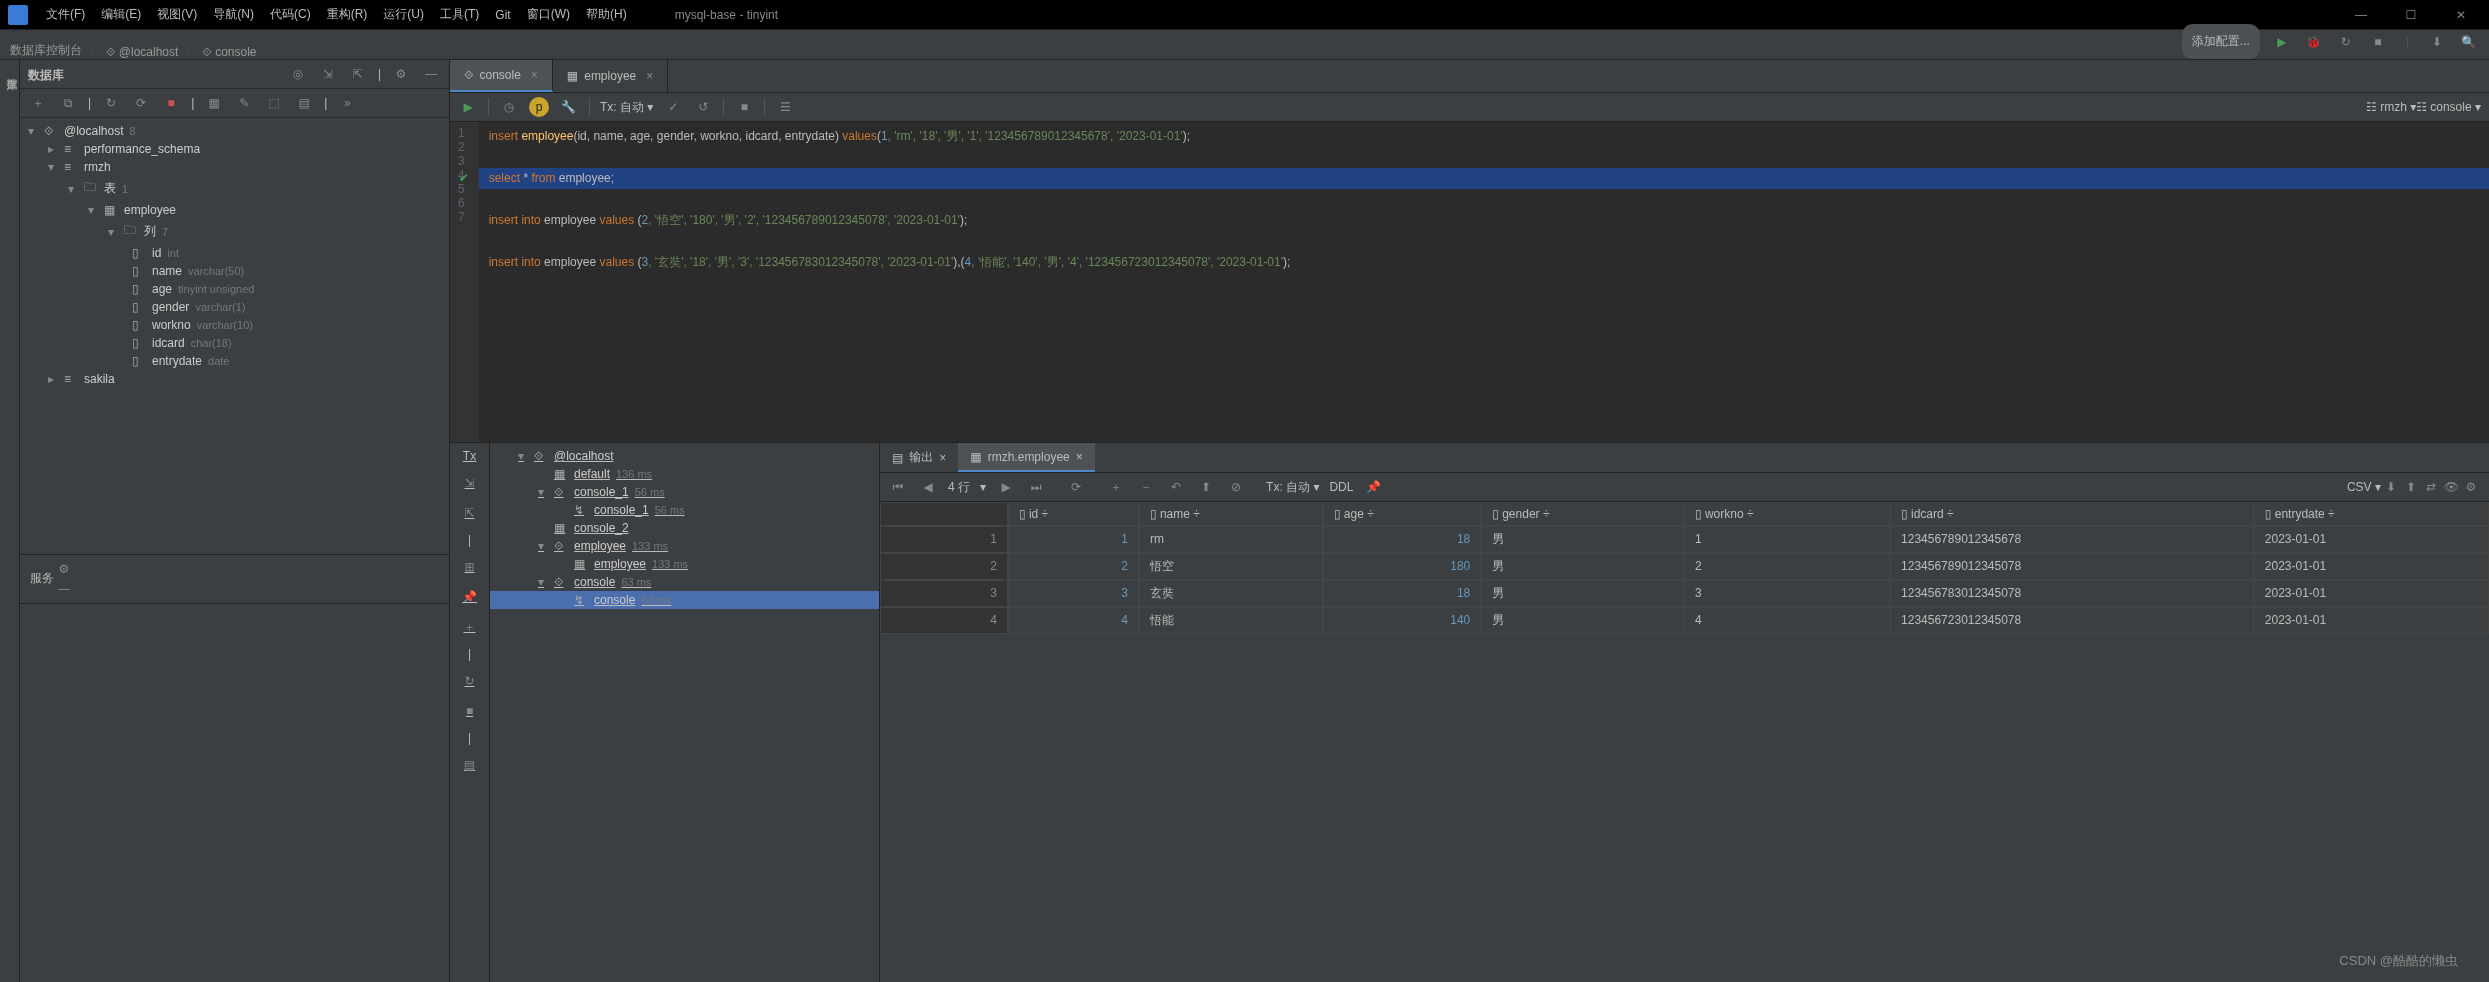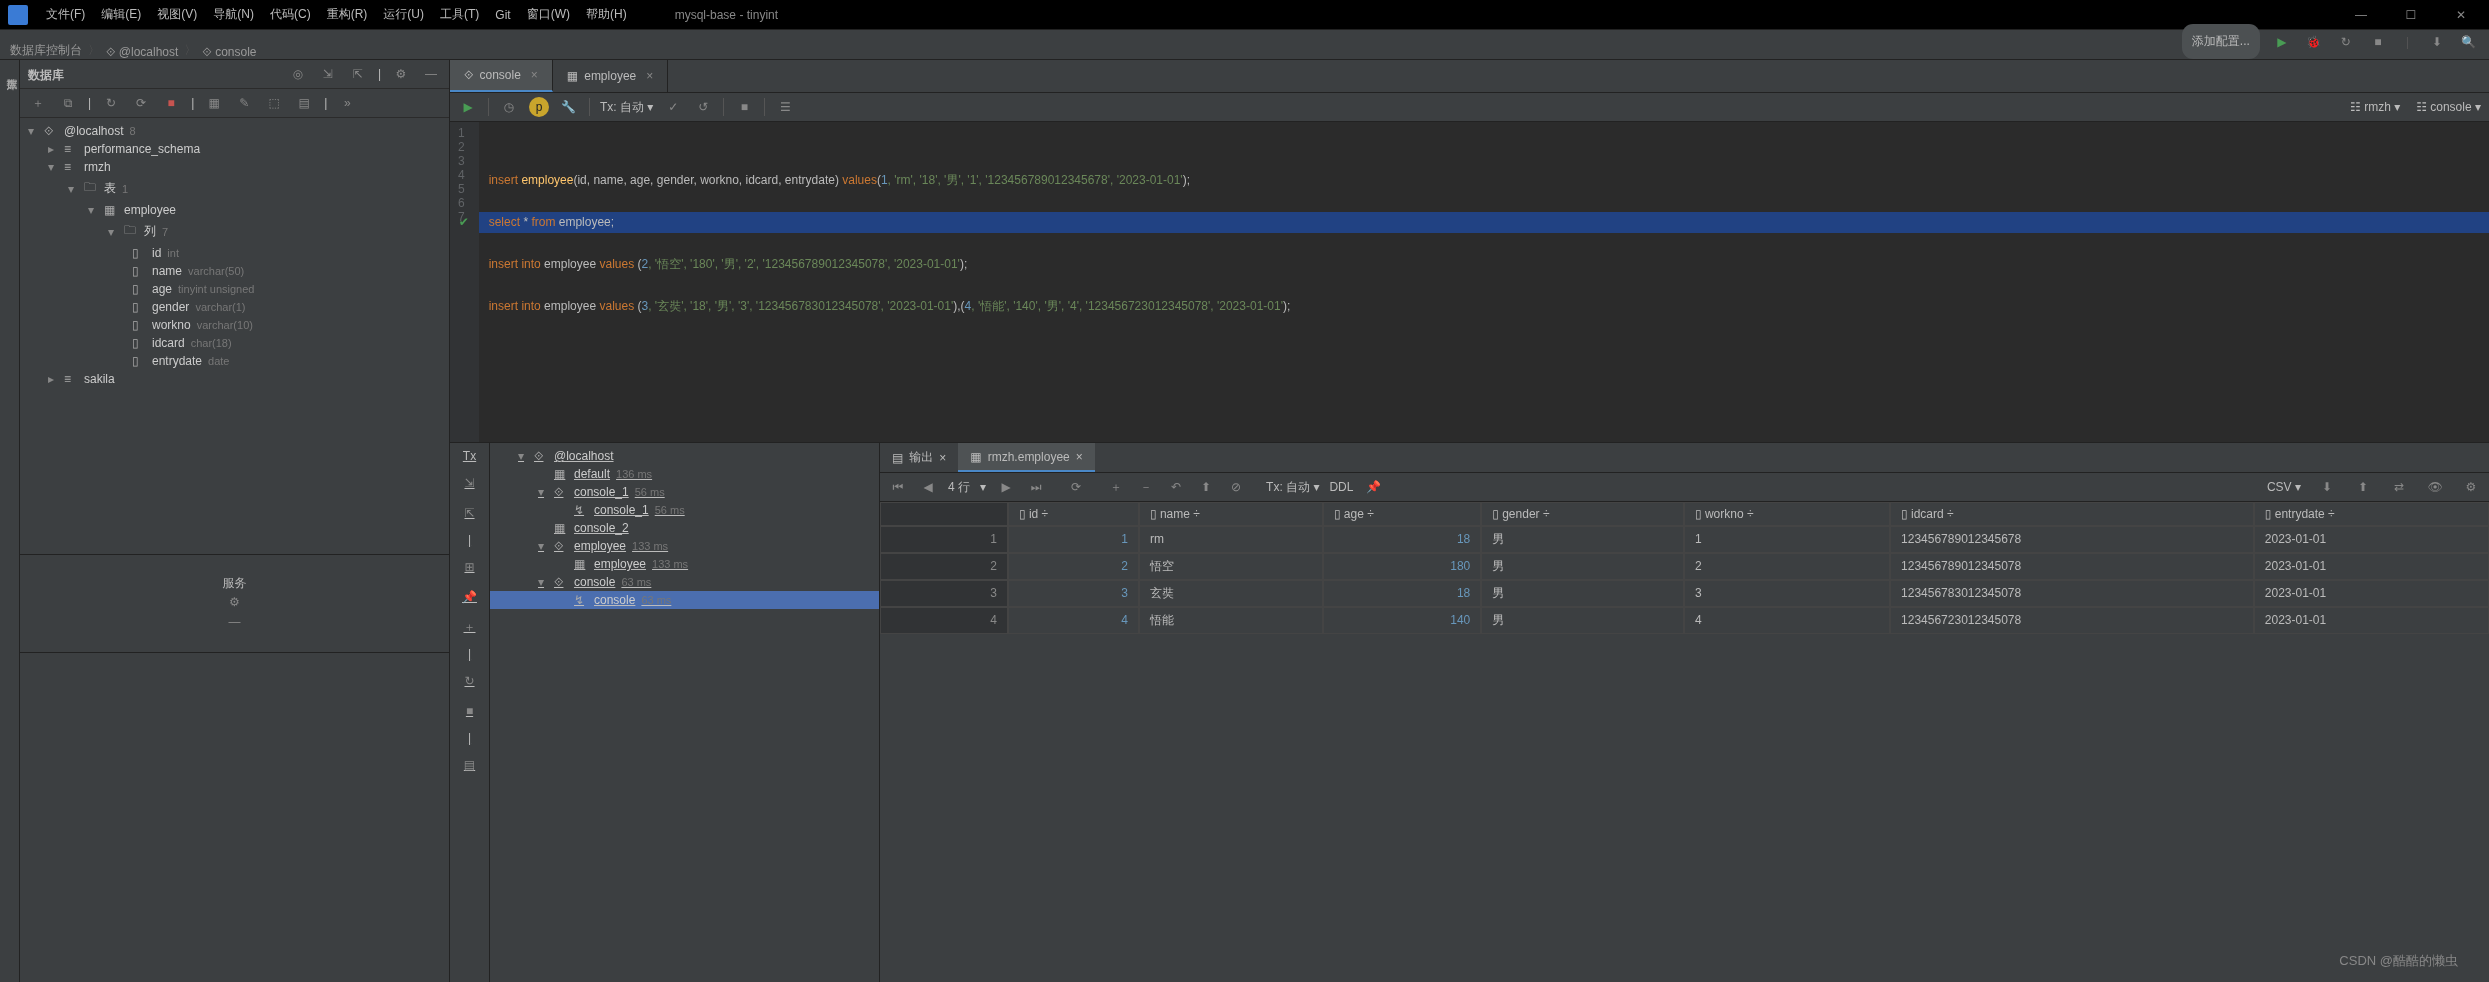--- a/index.html
+++ b/index.html
@@ -30,30 +30,30 @@
 .node .meta { color:#777; margin-left:6px; font-size:11px; }
 .ind-1 { padding-left:28px; } .ind-2 { padding-left:48px; } .ind-3 { padding-left:68px; }
 .ind-4 { padding-left:88px; } .ind-5 { padding-left:108px; }
 .editor-area { flex:1; display:flex; flex-direction:column; background:#2b2b2b; min-width:0; }
 .tabs { display:flex; background:#3c3f41; border-bottom:1px solid #222; }
 .tab { padding:8px 14px; display:flex; align-items:center; gap:6px; cursor:pointer; border-right:1px solid #222; }
 .tab.active { background:#4e5254; border-bottom:2px solid #4a88c7; }
 .tab .x { color:#888; margin-left:4px; }
 .ed-tb { display:flex; align-items:center; padding:4px 8px; gap:10px; background:#3c3f41; border-bottom:1px solid #222; }
 .ed-tb .sp { width:1px; height:18px; background:#555; }
-.ed-right { margin-left:auto; display:flex; gap:16px; align-items:center; }
+.ed-right { margin-left:auto; display:flex; gap:0; align-items:center; }
 .code { display:flex; font-family:Consolas,monospace; font-size:14px; height:320px; overflow:auto; }
 .gutter { background:#313335; color:#606366; text-align:right; padding:4px 14px 4px 8px; }
-.lines { padding:4px 0; flex:1; position:relative;margin-top:44px; }
+.lines { padding:4px 0; flex:1; position:relative; }
 .line { padding:0 10px; height:21px; line-height:21px; white-space:pre; }
 .line.sel { background:#214283; }
 .kw { color:#cc7832; } .fn { color:#ffc66d; } .str { color:#6a8759; } .num { color:#6897bb; }
 .chk { color:#499c54; margin-left:-30px; position:absolute; }
 .services { background:#3c3f41; border-top:1px solid #222; flex:1; display:flex; flex-direction:column; }
-.svc-hdr { display:flex; align-items:center; padding:20px 10px; border-bottom:1px solid #222;flex-direction:column; }
+.svc-hdr { display:flex; align-items:center; padding:4px 10px; border-bottom:1px solid #222; }
 .svc-body { display:flex; flex:1; min-height:0; }
 .svc-left { width:430px; border-right:1px solid #222; display:flex;text-decoration:underline; }
 .svc-tools { width:40px; display:flex; flex-direction:column; align-items:center; gap:10px; padding:6px 0; border-right:1px solid #222; }
 .svc-tree { flex:1; padding:4px 0; overflow:auto; }
 .svc-tree .node.sel { background:#4b6eaf; }
 .svc-main { flex:1; display:flex; flex-direction:column; min-width:0; }
 .svc-tabs { display:flex; border-bottom:1px solid #222; background:#3c3f41; }
 .svc-tab { padding:6px 12px; display:flex; align-items:center; gap:6px; cursor:pointer; }
 .svc-tab.active { border-bottom:2px solid #4a88c7; background:#4e5254; }
 .res-tb { display:flex; align-items:center; gap:10px; padding:4px 8px; border-bottom:1px solid #222; }

